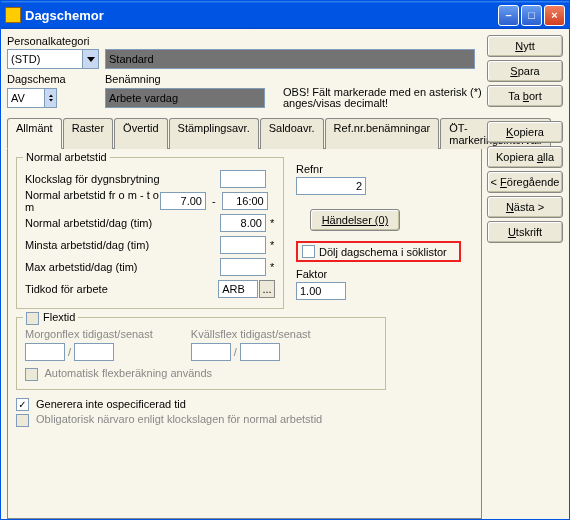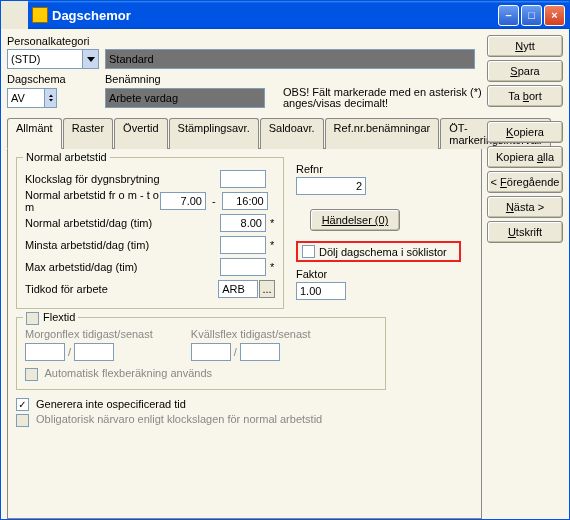--- a/index.html
+++ b/index.html
@@ -1,17 +1,17 @@
 <!DOCTYPE html>
 <html><head>
 <meta charset="utf-8">
 <style>
 * { box-sizing: border-box; margin: 0; padding: 0; font-family: Tahoma, sans-serif; font-size: 11px; }
 body { background: #fff; }
-.window { width: 570px; height: 520px; border: 1px solid #0054e3; background: #ece9d8; position: relative; padding-left: 27px; }
+.window { width: 570px; height: 520px; border: 1px solid #0054e3; background: #ece9d8; position: relative; }
 .titlebar { height: 28px; background: linear-gradient(to bottom, #3c8cf0 0%, #0054e3 8%, #0054e3 92%, #0046c7 100%); display: flex; align-items: center; padding: 0 4px; color: #fff; font-weight: bold; }
 .titlebar .icon { width: 16px; height: 16px; background: #ffcc00; border: 1px solid #996600; margin-right: 4px; }
 .titlebar .title { flex: 1; font-size: 13px; }
 .winbtns { display: flex; gap: 2px; }
 .winbtn { width: 21px; height: 21px; border: 1px solid #fff; border-radius: 3px; display: flex; align-items: center; justify-content: center; font-weight: bold; font-size: 11px; color: #fff; }
 .min { background: linear-gradient(#6a9ef0, #2a5fd0); }
 .max { background: linear-gradient(#6a9ef0, #2a5fd0); }
 .close { background: linear-gradient(#f08060, #d04020); }
 .body { position: absolute; top: 28px; left: 0; right: 0; bottom: 0; padding: 6px; background: #f8f6ea; }
 .left-panel { position: absolute; left: 6px; top: 6px; width: 475px; }

